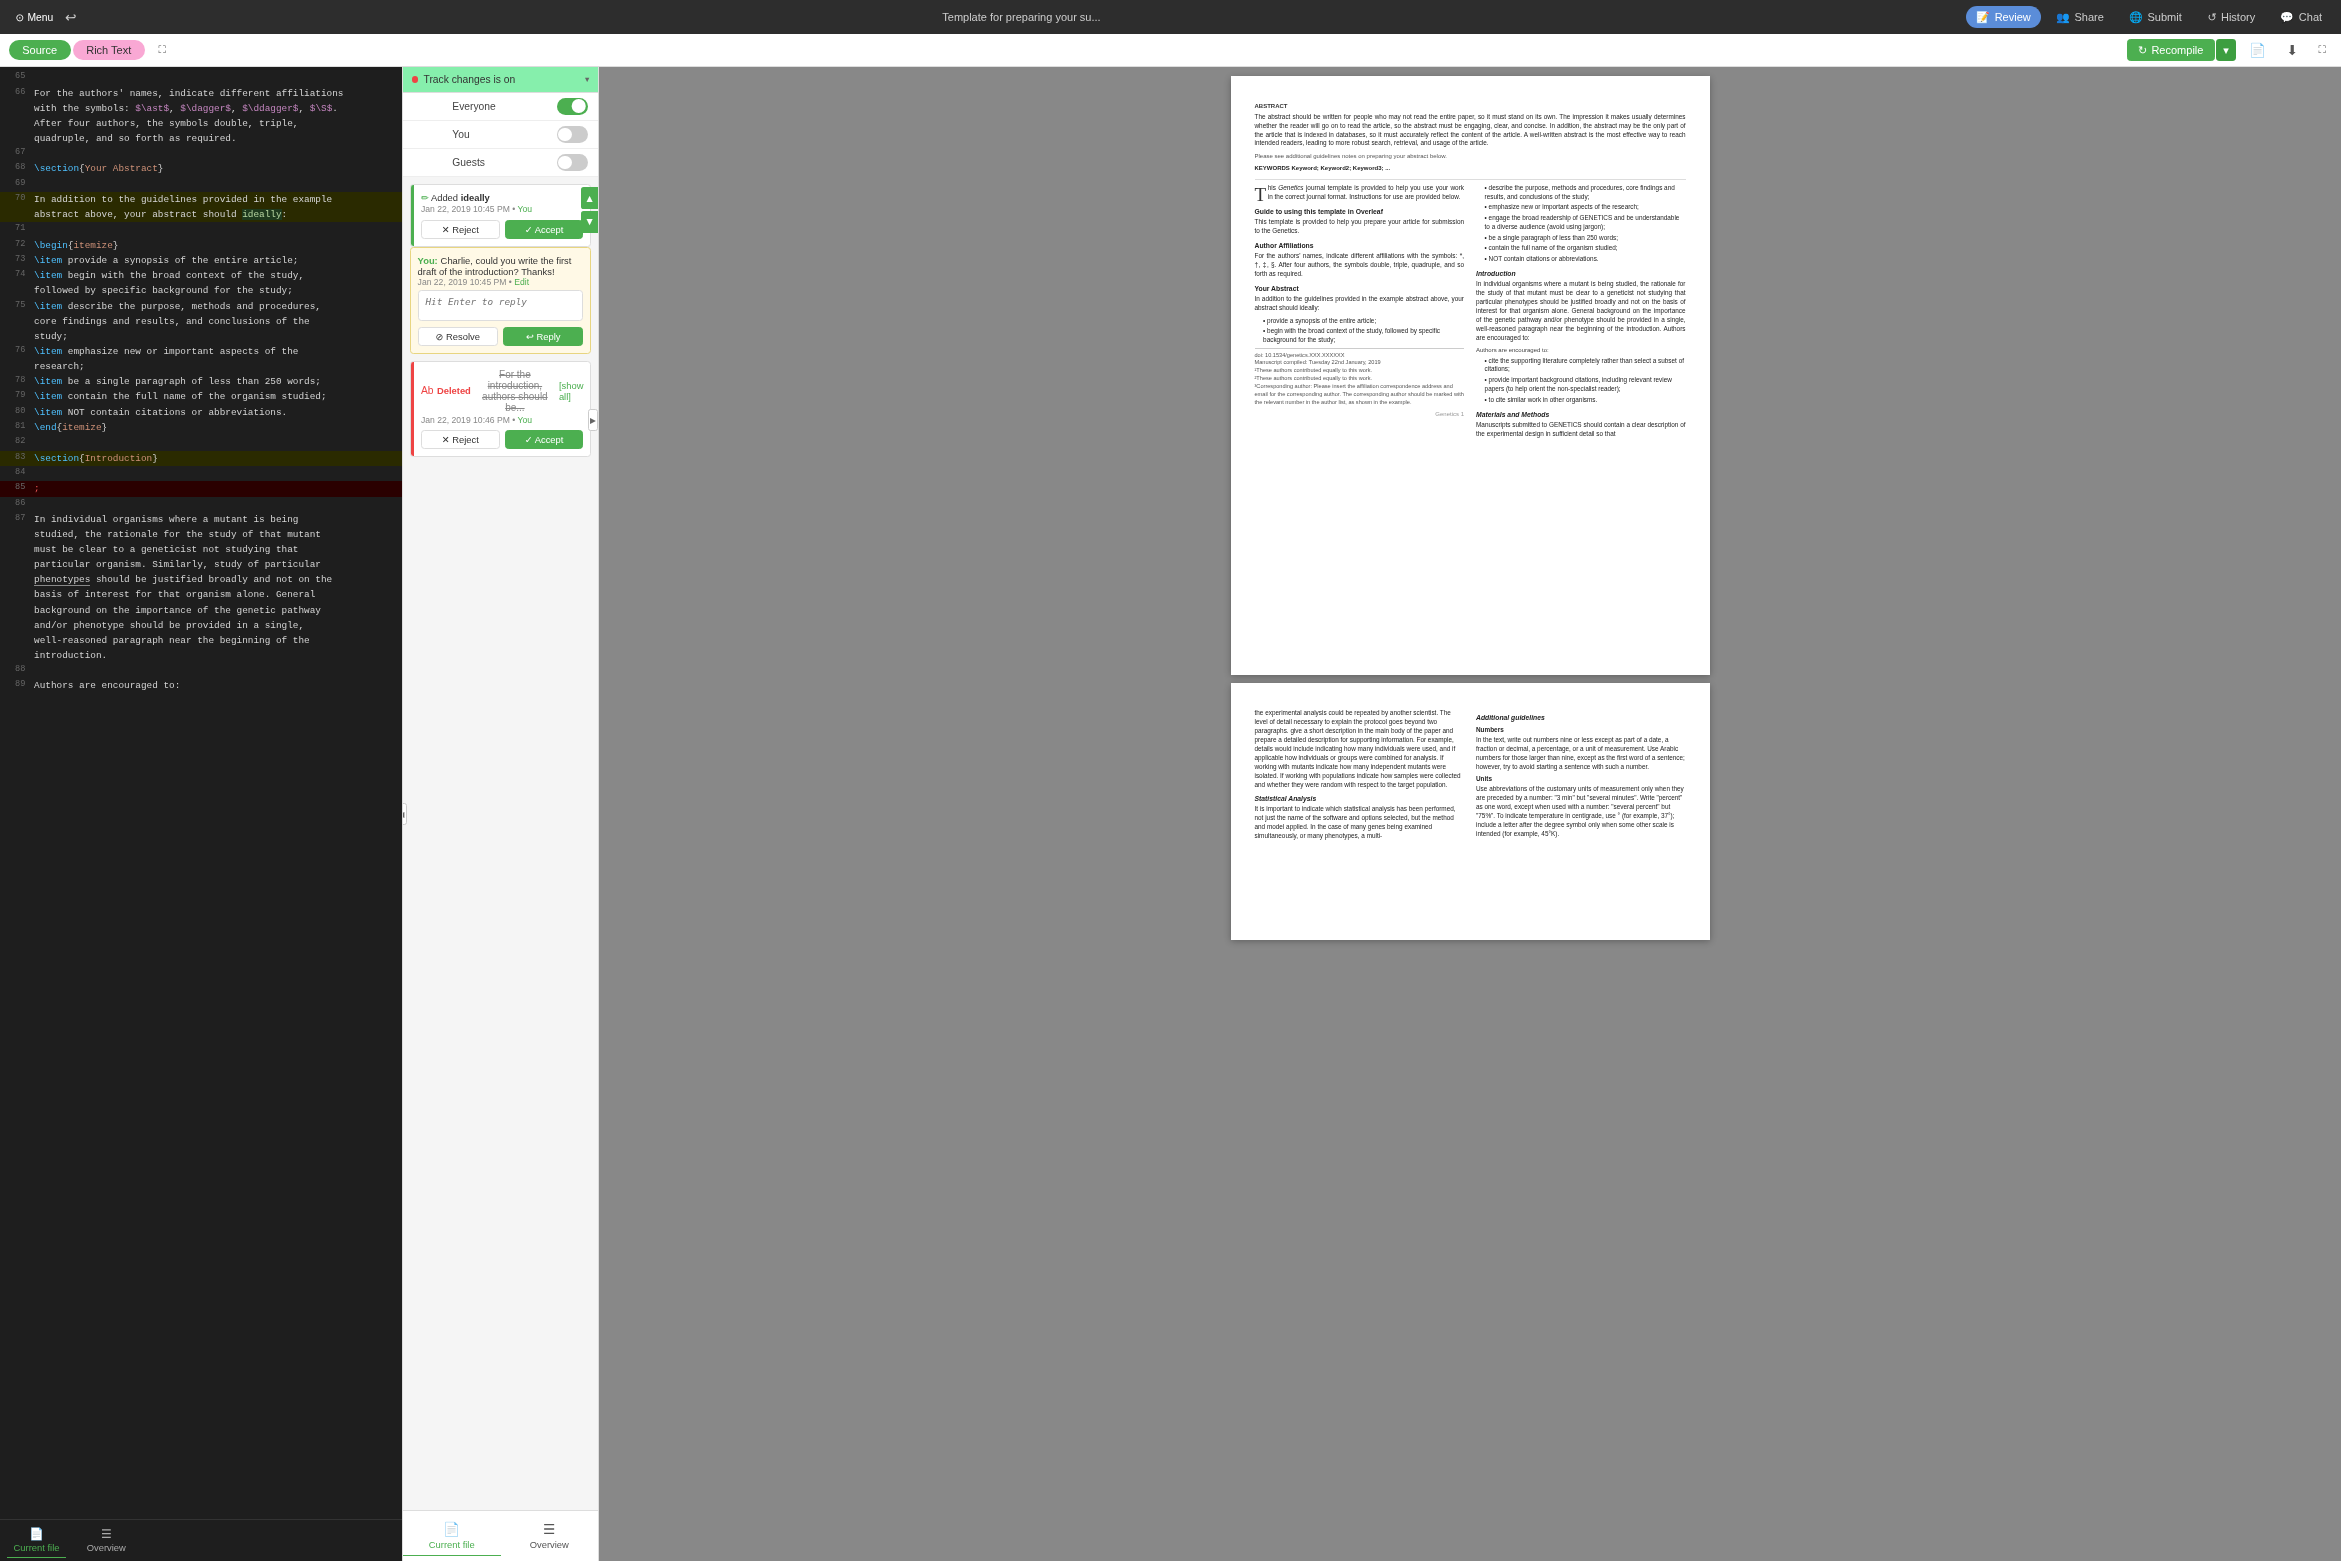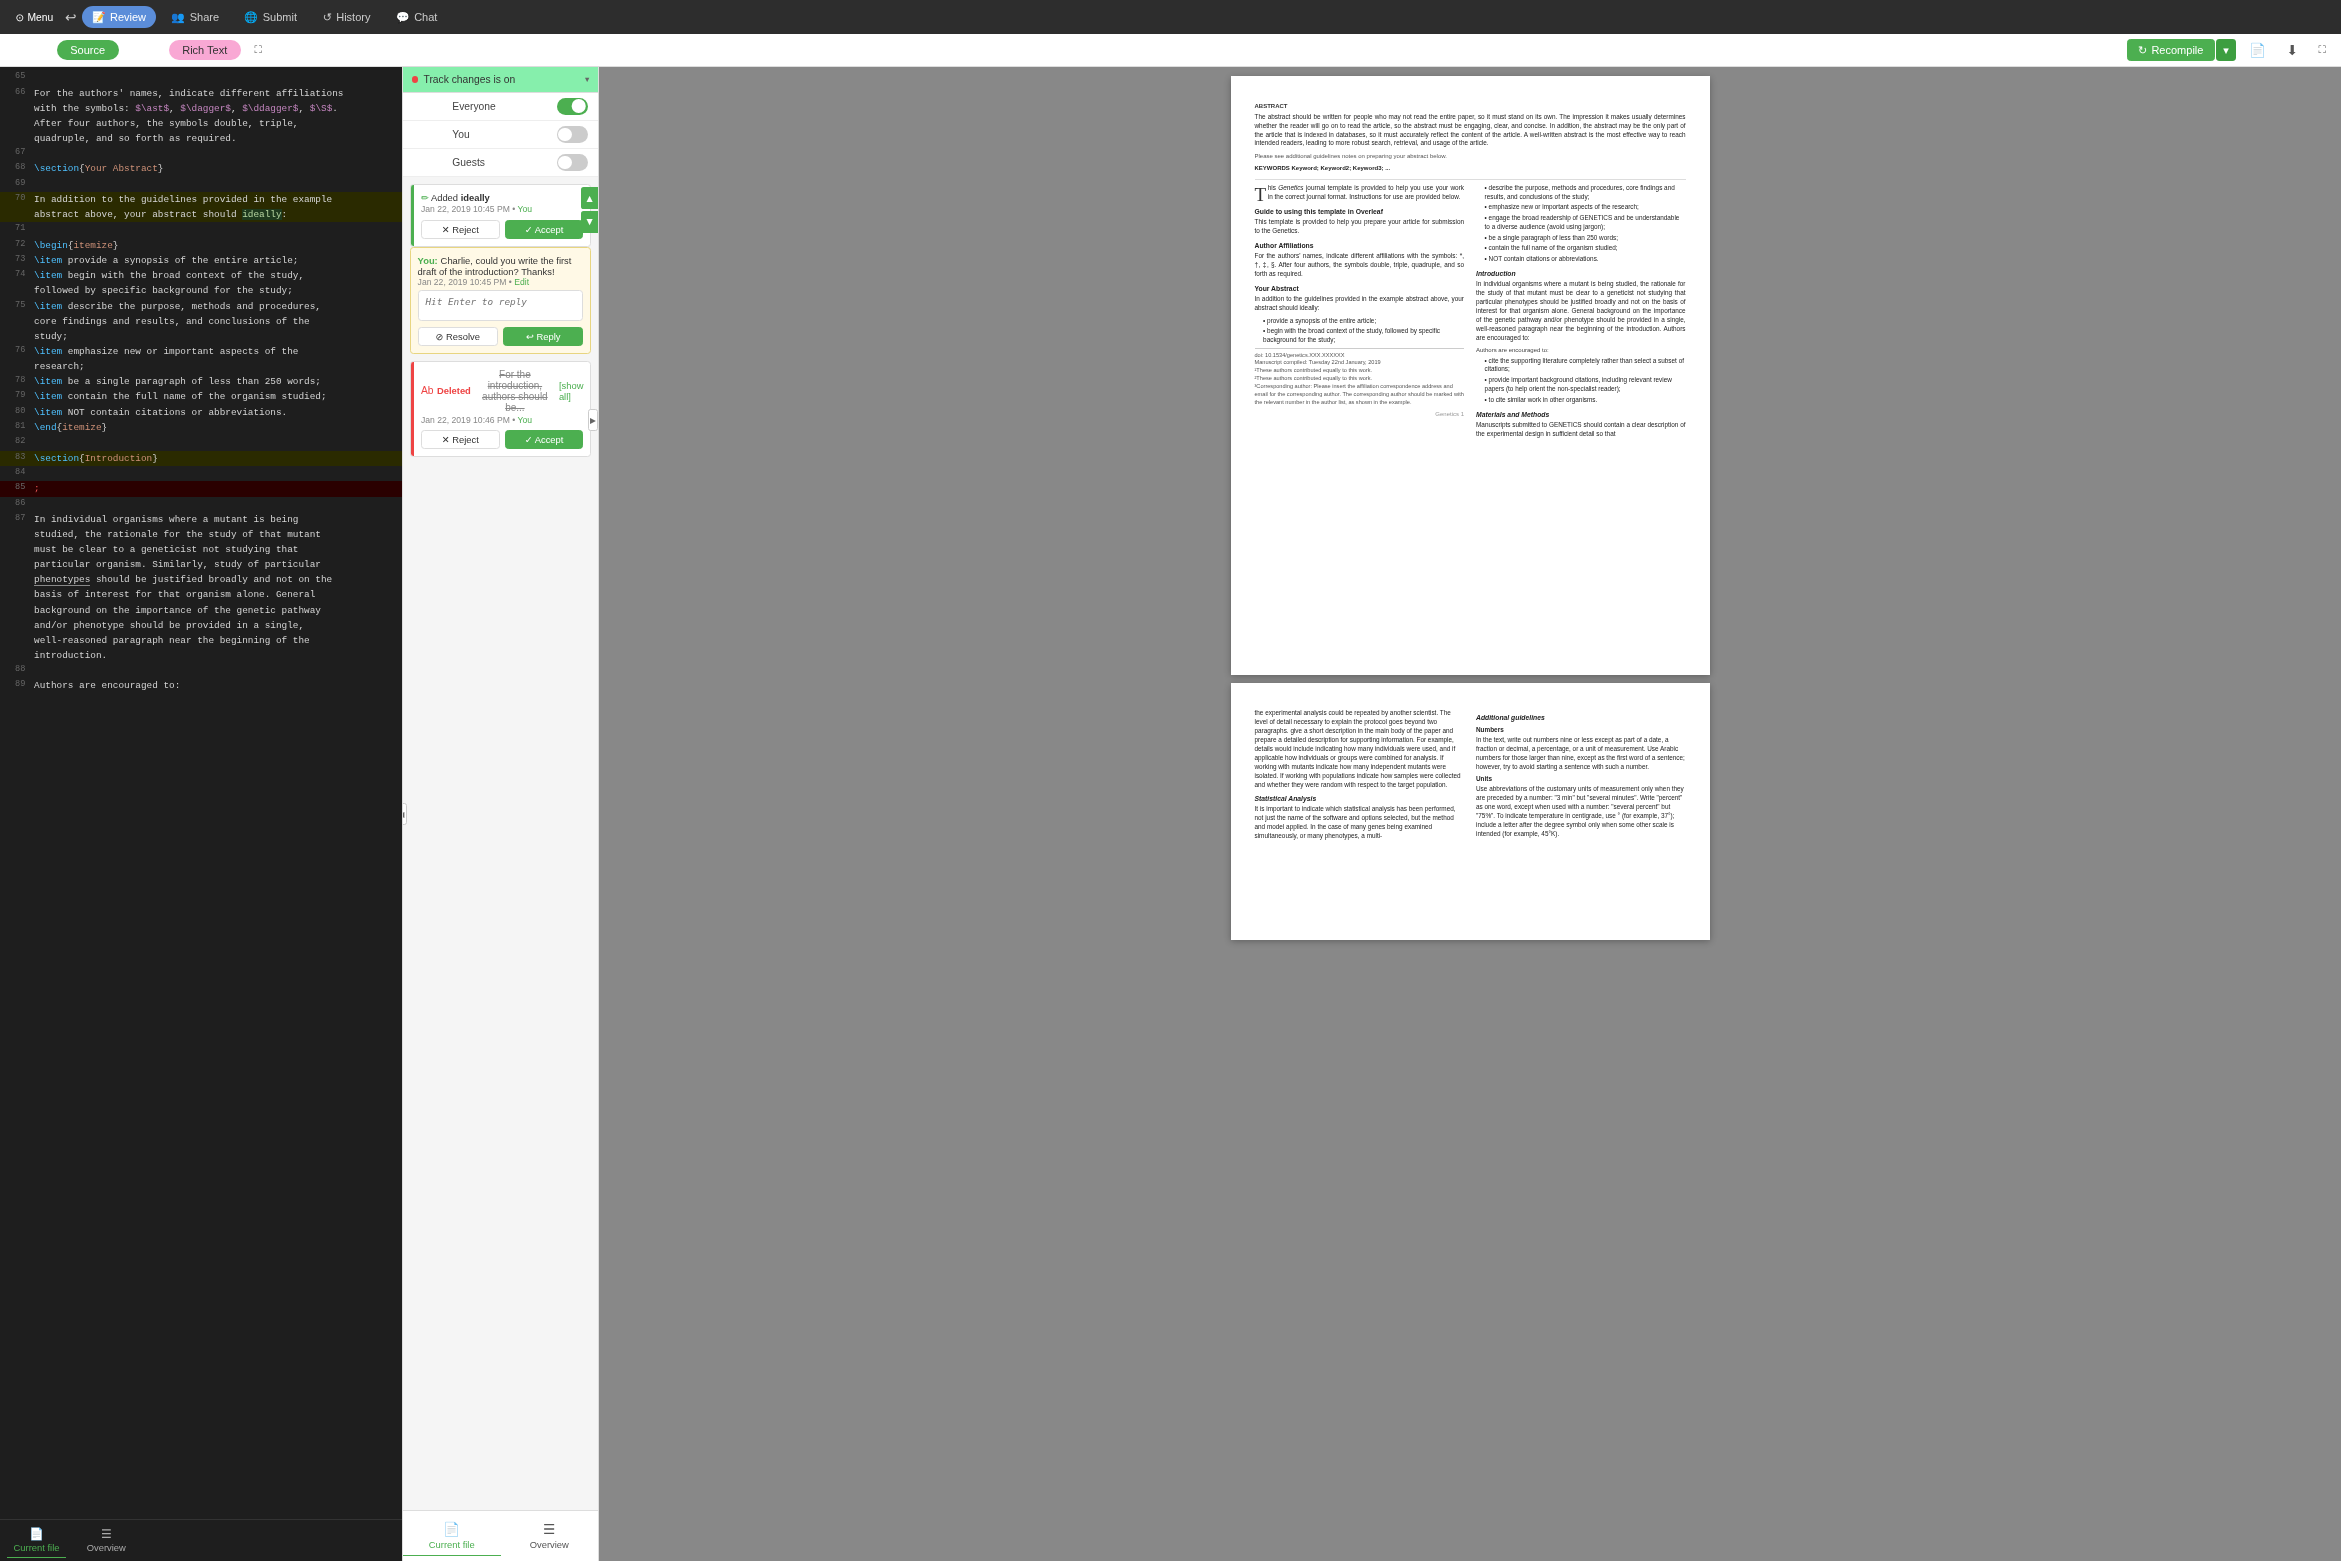--- a/index.html
+++ b/index.html
@@ -15,21 +15,21 @@
     .nav-btn { display: flex; align-items: center; gap: 4.3px; padding: 4.3px 10.3px; border-radius: 15.4px; cursor: pointer; font-size: 11px; }
     .nav-btn.review { background: #5b8dd9; color: #fff; }
     .nav-btn-plain { display: flex; align-items: center; gap: 4.3px; padding: 4.3px 10.3px; color: #ccc; cursor: pointer; font-size: 11px; border-radius: 3.4px; }
 
     
     .toolbar {
       display: flex; align-items: center; background: #fff; border-bottom: 0.9px solid #ddd;
       height: 33px; padding: 0 8.6px; gap: 6.8px; flex-shrink: 0;
     }
     .tab-group { display: flex; gap: 1.7px; }
-    .tab { padding: 4.3px 13.7px; border-radius: 12px; cursor: pointer; font-size: 11px; font-weight: 500; margin-left: 48px; }
+    .tab { padding: 4.3px 13.7px; border-radius: 12px; cursor: pointer; font-size: 11px; font-weight: 500; }
     .tab.active { background: #4caf50; color: #fff; }
     .tab.inactive { background: #f9a8d4; color: #333; }
     .toolbar-spacer { flex: 1; }
     .toolbar-btn { display: flex; align-items: center; gap: 4.3px; padding: 3.4px 10.3px; border-radius: 3.4px; border: 0.9px solid #ddd; cursor: pointer; font-size: 11px; background: #fff; }
     .toolbar-btn.recompile { background: #4caf50; color: #fff; border-color: #4caf50; }
     .toolbar-btn.recompile-arrow { background: #3d9e40; color: #fff; border: none; padding: 3.4px 6.8px; }
     .toolbar-icon-btn { padding: 3.4px 6.8px; cursor: pointer; color: #555; font-size: 13.7px; border-radius: 3.4px; }
     .expand-btn { padding: 3.4px 6.8px; cursor: pointer; color: #555; }
 
     
@@ -134,20 +134,21 @@
   </style>
 </head>
 <body>
 
 <div class="top-nav">
   <div class="nav-menu">
     <span>⊙</span>
     <span>Menu</span>
   </div>
   <span style="color:#ccc;cursor:pointer;font-size:13.7px;">↩</span>
+  <div class="nav-title">Template for preparing your su...</div>
   <div class="nav-btn review">
     <span>📝</span>
     <span>Review</span>
   </div>
   <div class="nav-btn-plain">
     <span>👥</span>
     <span>Share</span>
   </div>
   <div class="nav-btn-plain">
     <span>🌐</span>

